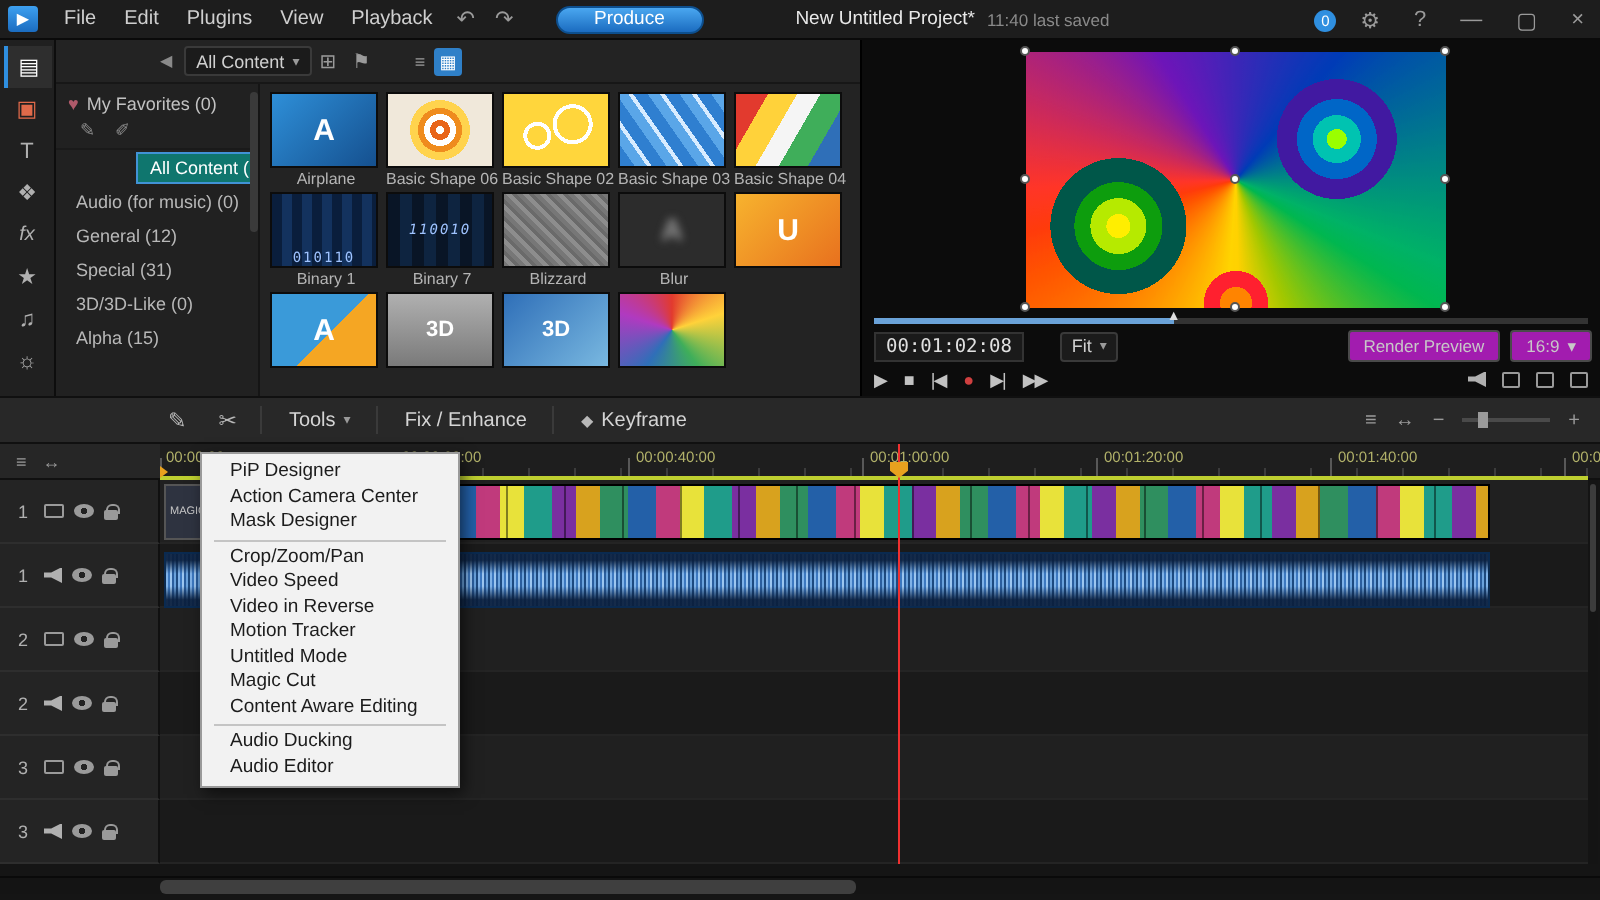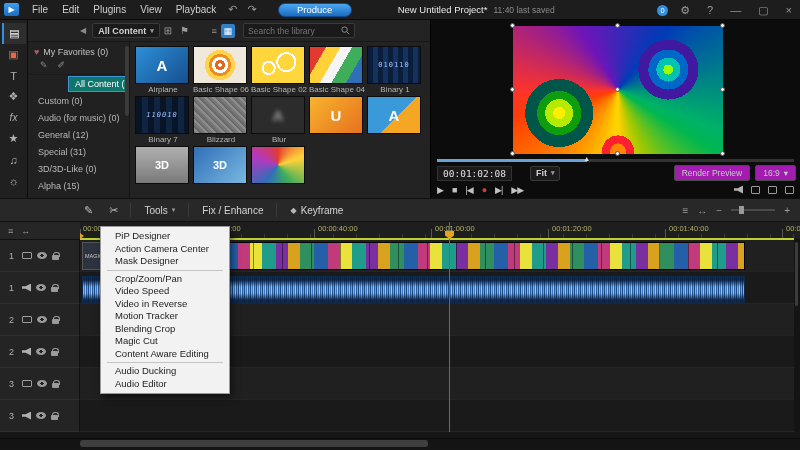--- a/index.html
+++ b/index.html
@@ -21,21 +21,21 @@
   .rooms { position:absolute; left:0; top:20px; width:28px; height:178px; background:#202020; border-right:1px solid #0d0d0d; display:flex; flex-direction:column; align-items:center; padding-top:3px; }
   .room { width:24px; height:21px; display:flex; align-items:center; justify-content:center; font-size:11px; color:#b0b0b0; }
   .room.active { background:#2e2e2e; border-left:2px solid #2f8fe0; color:#fff; }
   .room .fx { font-style:italic; font-size:10px; }
   .room .pip { color:#e06a4a; }
 
   
   .library { position:absolute; left:28px; top:20px; width:402px; height:178px; background:#232323; }
   .lib-header { position:absolute; left:0; top:0; right:0; height:22px; display:flex; align-items:center; border-bottom:1px solid #171717; }
   .back-ico { margin-left:52px; color:#8a8a8a; font-size:8px; }
-  .dd { display:flex; align-items:center; gap:4px; background:#1b1b1b; border:1px solid #3a3a3a; border-radius:2px; height:15px; padding:0 5px; font-size:9px; color:#d0d0d0; margin-left:6px;font-weight:bold; }
+  .dd { display:flex; align-items:center; gap:4px; background:#1b1b1b; border:1px solid #3a3a3a; border-radius:2px; height:15px; padding:0 5px; font-size:9px; color:#d0d0d0; margin-left:6px; }
   .dd .caret { font-size:7px; color:#9a9a9a; }
   .hdr-ico { color:#9a9a9a; font-size:10px; padding:0 4px; }
   .view-btn { width:14px; height:14px; display:flex; align-items:center; justify-content:center; font-size:9px; color:#9a9a9a; border-radius:2px; }
   .view-btn.active { background:#2f80c8; color:#fff; }
   .search-box { margin-left:8px; width:112px; height:15px; background:#1a1a1a; border:1px solid #3a3a3a; border-radius:2px; display:flex; align-items:center; padding:0 4px; }
   .search-box input { flex:1; min-width:0; background:transparent; border:none; outline:none; color:#bbb; font-size:8.5px; font-family:"Liberation Sans", sans-serif; }
   .cats { position:absolute; left:0; top:22px; bottom:0; width:102px; background:#212121; border-right:1px solid #151515; padding-top:3px; }
   .fav-row { display:flex; align-items:center; gap:4px; padding:2px 6px; font-size:9px; color:#c2c2c2; }
   .fav-row .heart { color:#b05a6a; font-size:9px; }
   .tag-row { display:flex; gap:10px; padding:1px 12px 4px; color:#8a8a8a; font-size:9px; border-bottom:1px solid #1a1a1a; }
@@ -46,21 +46,21 @@
   .cell { width:58px; margin-bottom:2px; }
   .thumb { width:54px; height:38px; border:1px solid #0c0c0c; display:flex; align-items:center; justify-content:center; overflow:hidden; }
   .cap { width:56px; text-align:center; font-size:8px; color:#b5b5b5; padding-top:1px; white-space:nowrap; overflow:hidden; }
   .glyph { font-weight:bold; color:#fff; font-size:15px; }
   .t-airplane { background:linear-gradient(135deg,#2e8fd8,#15508f); }
   .t-bs01 { background:radial-gradient(circle at 50% 50%, #fff 0 2px, #e8641a 2px 5px, #fff 5px 8px, #ef8c1e 8px 11px, #ffd34d 11px 15px, #f0e8da 15px); }
   .t-bs02 { background:radial-gradient(circle at 32% 58%, rgba(0,0,0,0) 0 5px, #fff 5px 7px, rgba(0,0,0,0) 7px), radial-gradient(circle at 66% 42%, rgba(0,0,0,0) 0 8px, #fff 8px 10px, rgba(0,0,0,0) 10px), #ffd63c; }
   .t-bs03 { background:repeating-linear-gradient(55deg,#2f7fd0 0 6px,#5aa6e8 6px 11px,#d8ecff 11px 13px); }
   .t-bs04 { background:linear-gradient(120deg,#e23a2e 0 22%,#ffd23a 22% 42%,#f5f5f5 42% 58%,#3fae5a 58% 78%,#2f6fb8 78%); }
   .t-bs05 { background:linear-gradient(120deg,#18b09a 0 28%,#ff8c2e 28% 52%,#ffffff 52% 66%,#ffc43a 66%); }
-  .t-binary1 { background:repeating-linear-gradient(90deg,#0a1e3c 0 5px,#13325e 5px 10px); }
+  .t-binary1 { background:repeating-linear-gradient(90deg,#0a1e3c 0 5px,#13325e 5px 10px);align-items:flex-end; }
   .t-binary1 .glyph, .t-binary2 .glyph { font-family:"DejaVu Sans Mono", monospace; font-size:7px; color:#9fc3ff; letter-spacing:1px; font-weight:normal; }
   .t-binary2 { background:repeating-linear-gradient(90deg,#091526 0 6px,#0e2440 6px 12px);font-style:italic; }
   .t-blizzard { background:repeating-linear-gradient(45deg,#777 0 2px,#8d8d8d 2px 4px,#6a6a6a 4px 6px); }
   .t-blur { background:#2c2c2c; }
   .t-blur .glyph { color:#999; filter:blur(2px); }
   .t-u { background:linear-gradient(135deg,#f7b32e,#e8711e); }
   .t-a2 { background:linear-gradient(135deg,#3a9ad9 0 55%,#f5a623 55%); }
   .t-3d1 { background:linear-gradient(180deg,#b0b0b0,#7a7a7a); }
   .t-3d1 .glyph, .t-3d2 .glyph { font-size:11px; }
   .t-3d2 { background:linear-gradient(135deg,#2f6fb8,#79b8e0); }
@@ -203,39 +203,31 @@
       <span class="back-ico">◀</span>
       <div class="dd">
         <span>All Content</span>
           <span class="caret">▾</span>
       </div>
       <span class="hdr-ico">⊞</span>
       <span class="hdr-ico">⚑</span>
       <div style="width:14px"></div>
       <div class="view-btn">≡</div>
       <div class="view-btn active">▦</div>
-      <div class="search-box">
-        <input placeholder="Search the library" style="">
-        <svg width="9" height="9" viewBox="0 0 10 10">
-            <circle cx="4" cy="4" r="3" fill="none" stroke="#9a9a9a"></circle>
-            <line x1="6.3" y1="6.3" x2="9.2" y2="9.2" stroke="#9a9a9a"></line>
-          </svg>
-      </div>
     </div>
     <div class="cats">
       <div class="fav-row">
         <span class="heart">♥</span>
         <span>My Favorites (0)</span>
       </div>
       <div class="tag-row">
         <span>✎</span>
         <span>✐</span>
       </div>
       <div class="cat sel">All Content (188)</div>
-      <div class="cat">Custom (0)</div>
       <div class="cat">Audio (for music) (0)</div>
       <div class="cat">General (12)</div>
       <div class="cat">Special (31)</div>
       <div class="cat">3D/3D-Like (0)</div>
       <div class="cat">Alpha (15)</div>
       <div class="cats-sb"></div>
     </div>
     <div class="grid">
       <div class="cell">
           <div class="thumb t-airplane">
@@ -247,20 +239,26 @@
           <div class="thumb t-bs01">
             <span class="glyph"></span>
           </div>
           <div class="cap">Basic Shape 06</div>
         </div>
       <div class="cell">
           <div class="thumb t-bs02">
             <span class="glyph"></span>
           </div>
           <div class="cap">Basic Shape 02</div>
+        </div>
+      <div class="cell">
+          <div class="thumb t-bs03">
+            <span class="glyph"></span>
+          </div>
+          <div class="cap">Basic Shape 03</div>
         </div>
       <div class="cell">
           <div class="thumb t-bs04">
             <span class="glyph"></span>
           </div>
           <div class="cap">Basic Shape 04</div>
         </div>
       <div class="cell">
           <div class="thumb t-binary1">
             <span class="glyph">010110</span>
@@ -465,21 +463,21 @@
 
   <div class="tools-menu">
     <div class="mi">PiP Designer</div>
     <div class="mi">Action Camera Center</div>
     <div class="mi">Mask Designer</div>
     <div class="msep"></div>
     <div class="mi">Crop/Zoom/Pan</div>
     <div class="mi">Video Speed</div>
     <div class="mi">Video in Reverse</div>
     <div class="mi">Motion Tracker</div>
-    <div class="mi">Blending Crop</div>
+    <div class="mi">Untitled Mode</div>
     <div class="mi">Magic Cut</div>
     <div class="mi">Content Aware Editing</div>
     <div class="msep"></div>
     <div class="mi">Audio Ducking</div>
     <div class="mi">Audio Editor</div>
   </div>
 
 </div>
 
 </body></html>

